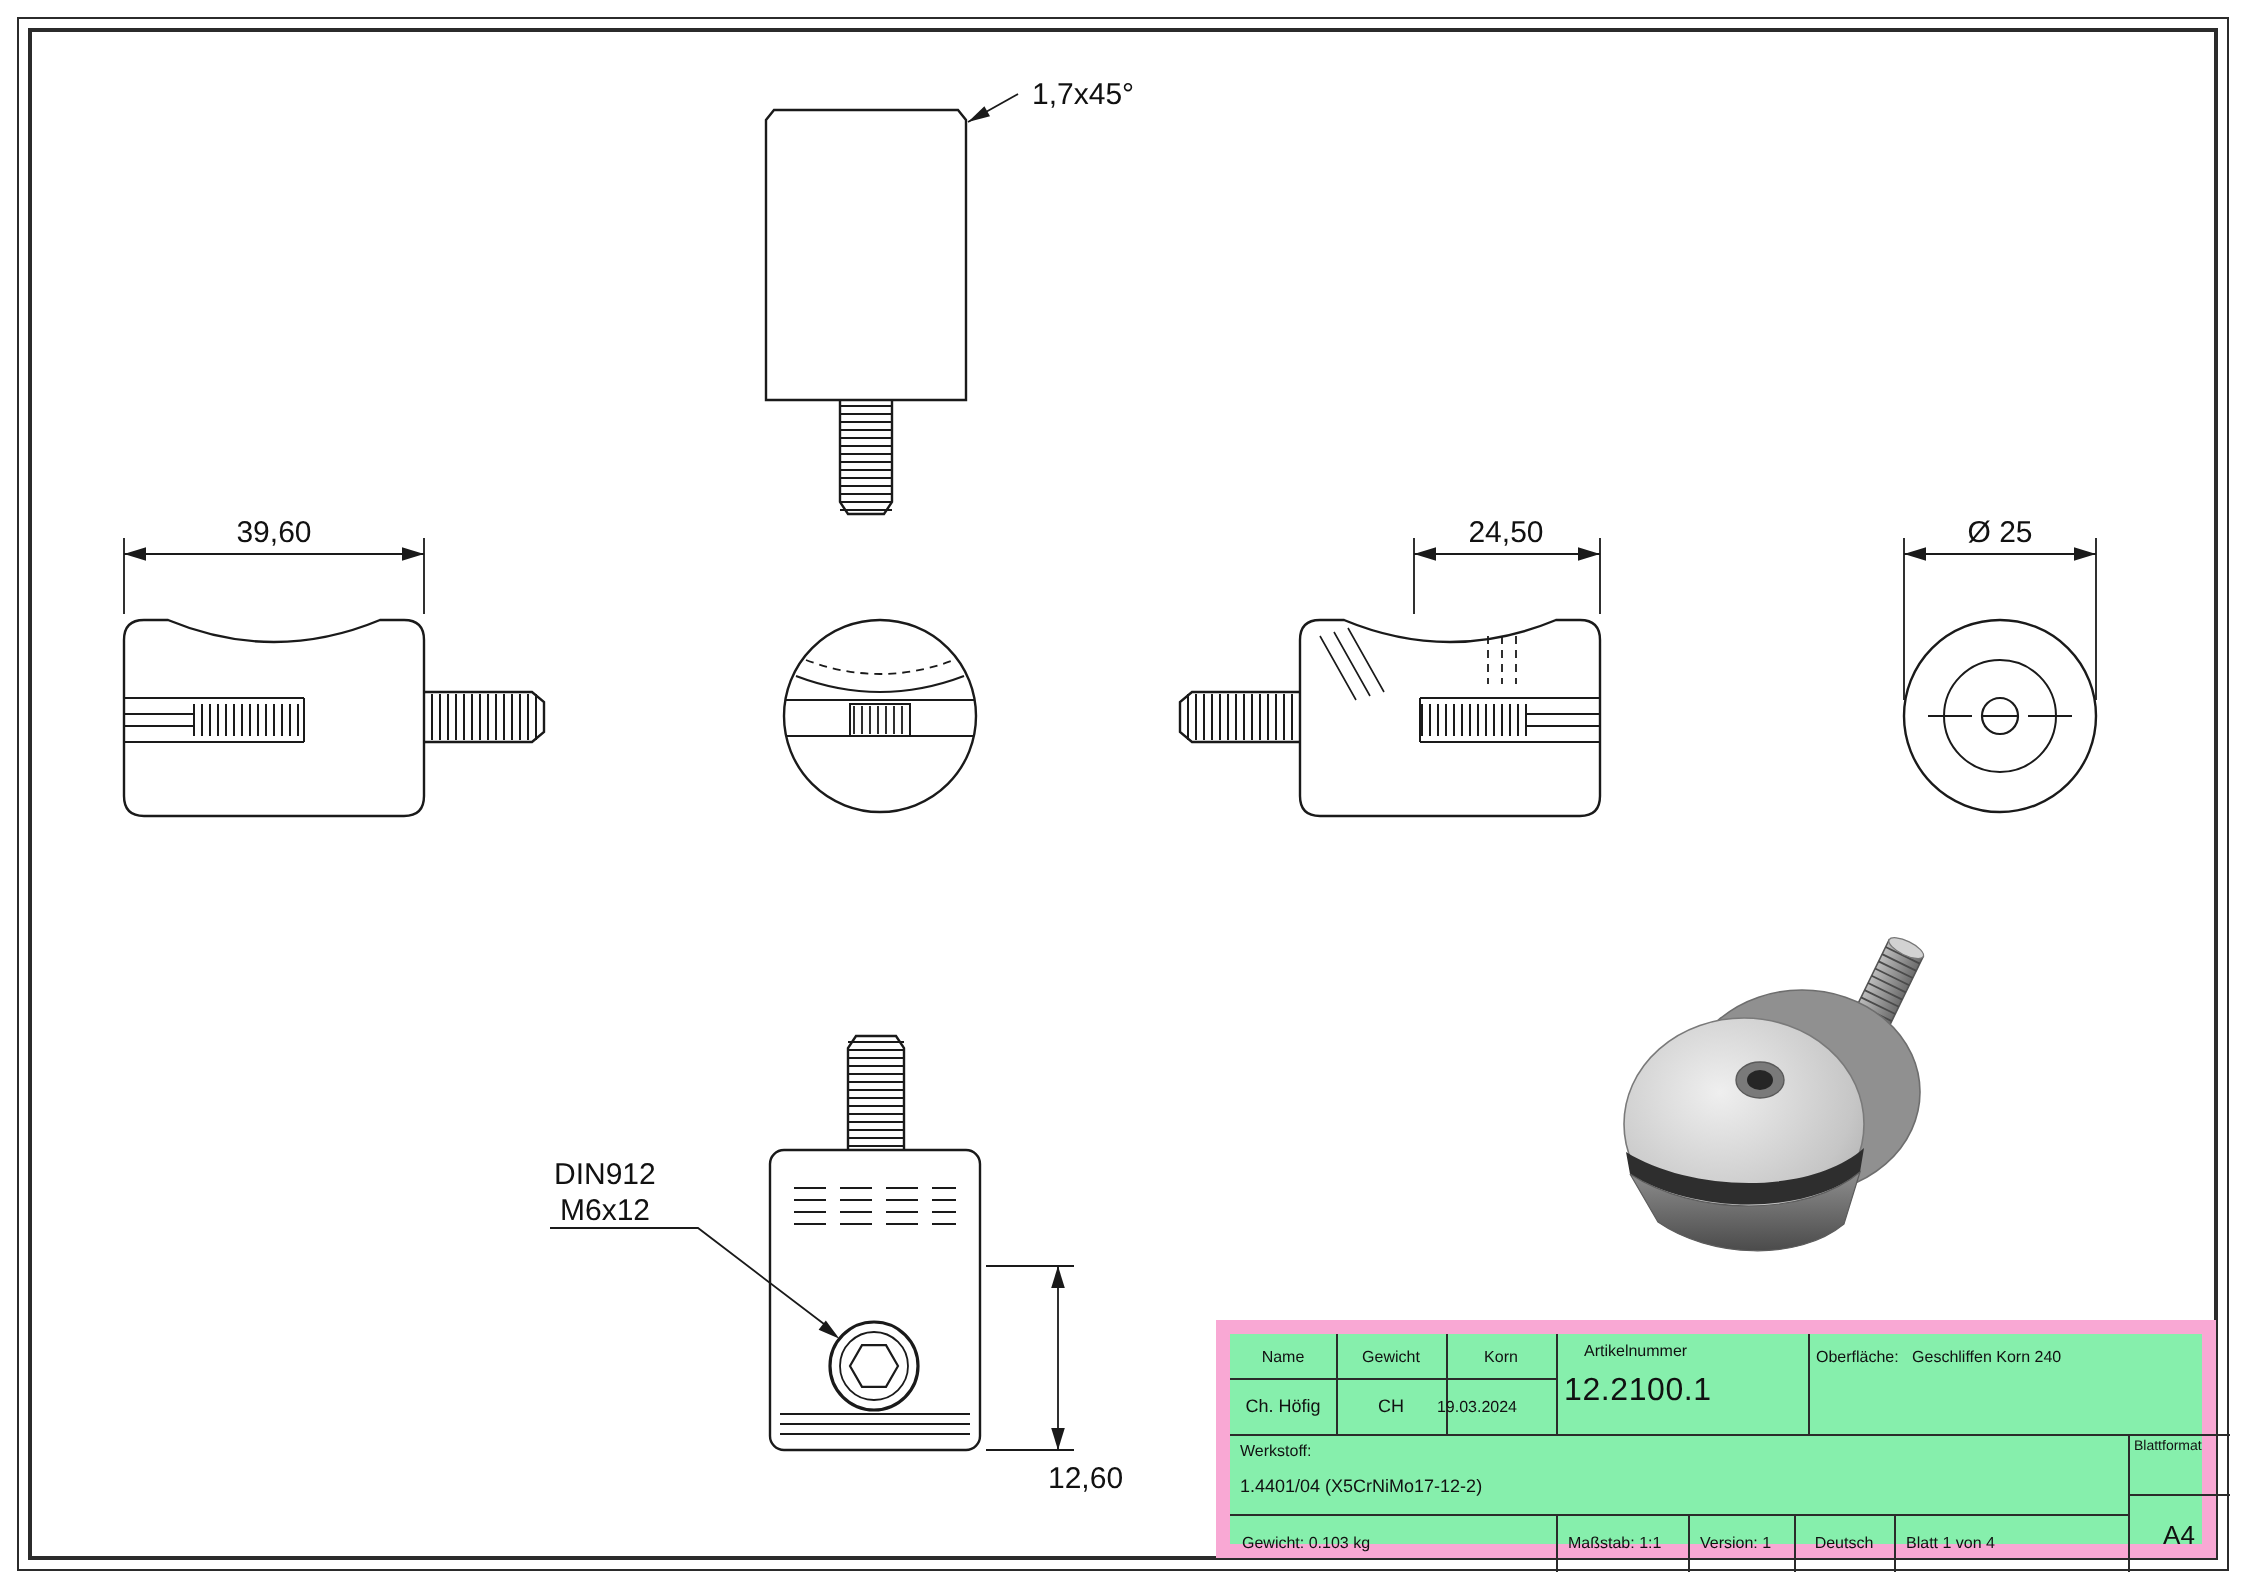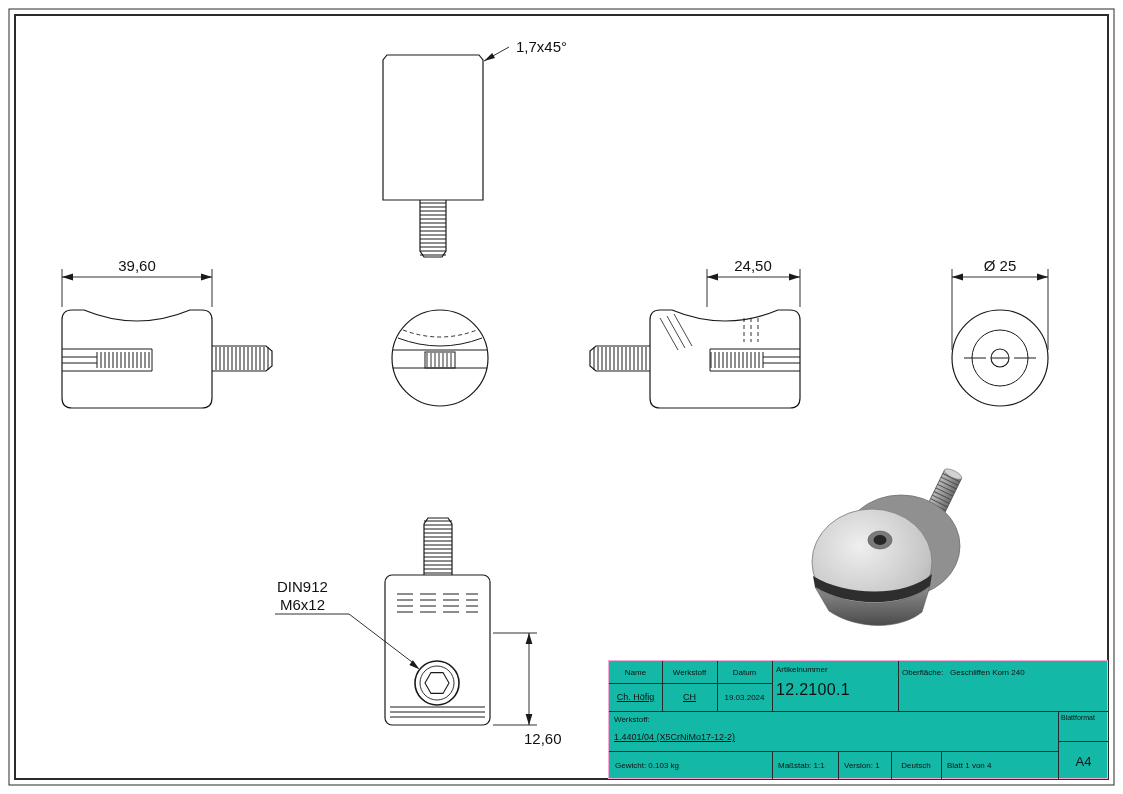--- a/index.html
+++ b/index.html
@@ -1,28 +1,28 @@
 <!DOCTYPE html>
 <html><head>
 <meta charset="utf-8">
 <style>
   html,body{margin:0;padding:0;background:#ffffff;}
   .page{position:relative;width:1123px;height:794px;background:#ffffff;font-family:"Liberation Sans",sans-serif;overflow:hidden;}
   .page svg{position:absolute;left:0;top:0;}
   svg text{font-family:"Liberation Sans",sans-serif;fill:#111;}
   .dim{font-size:15px;}
   
-  .tb{position:absolute;left:608px;top:660px;width:500px;height:119px;border:1px solid #f9a8d4;box-sizing:border-box;background:#14b8a6;}
+  .tb{position:absolute;left:608px;top:660px;width:500px;height:119px;border:7px solid #f9a8d4;box-sizing:border-box;background:#86efac;}
   .tb .hl,.tb .vl{position:absolute;background:#2b2b2b;}
   .tb .hl{height:1px;}
   .tb .vl{width:1px;}
   .tbt{position:absolute;color:#111;white-space:nowrap;}
   .f7{font-size:7px;}
   .f8{font-size:8px;}
-  .f9{font-size:9px;text-decoration:underline;}
+  .f9{font-size:9px;}
   .big{font-size:16px;font-weight:normal;letter-spacing:.3px;}
   .a4{font-size:13px;}
   .ctr{text-align:center;}
 </style>
 </head>
 <body>
 
 <div class="page">
 
 <svg width="1123" height="794" viewBox="0 0 1123 794">
@@ -158,31 +158,31 @@
   <div class="vl" style="left:108px;top:0;height:50px;"></div>
   <div class="vl" style="left:163px;top:0;height:50px;"></div>
   <div class="vl" style="left:289px;top:0;height:50px;"></div>
   <div class="vl" style="left:449px;top:50px;height:69px;"></div>
   <div class="vl" style="left:163px;top:90px;height:29px;"></div>
   <div class="vl" style="left:229px;top:90px;height:29px;"></div>
   <div class="vl" style="left:282px;top:90px;height:29px;"></div>
   <div class="vl" style="left:332px;top:90px;height:29px;"></div>
 
   <div class="tbt f8 ctr" style="left:0;top:7px;width:53px;">Name</div>
-  <div class="tbt f8 ctr" style="left:53px;top:7px;width:55px;">Werkstoff</div>
-  <div class="tbt f8 ctr" style="left:108px;top:7px;width:55px;">Datum</div>
-  <div class="tbt f8" style="left:167px;top:4px;">Artikelnummer</div>
+  <div class="tbt f8 ctr" style="left:53px;top:7px;width:55px;">Gewicht</div>
+  <div class="tbt f8 ctr" style="left:108px;top:7px;width:55px;">Korn</div>
+  <div class="tbt f8" style="left:177px;top:4px;">Artikelnummer</div>
   <div class="tbt f8" style="left:293px;top:7px;">
     <span>Oberfläche:</span>&nbsp;&nbsp;
     <span>Geschliffen Korn 240</span>
   </div>
 
   <div class="tbt f9 ctr" style="left:0;top:31px;width:53px;">Ch. Höfig</div>
   <div class="tbt f9 ctr" style="left:53px;top:31px;width:55px;">CH</div>
-  <div class="tbt f8 ctr" style="left:108px;top:32px;width:55px;">19.03.2024</div>
+  <div class="tbt f8 ctr" style="left:96px;top:32px;width:55px;">19.03.2024</div>
   <div class="tbt big" style="left:167px;top:20px;">12.2100.1</div>
 
   <div class="tbt f8" style="left:5px;top:54px;">Werkstoff:</div>
   <div class="tbt f9" style="left:5px;top:71px;">1.4401/04 (X5CrNiMo17-12-2)</div>
 
   <div class="tbt f7" style="left:452px;top:53px;">Blattformat</div>
   <div class="tbt a4 ctr" style="left:449px;top:93px;width:51px;">A4</div>
 
   <div class="tbt f8" style="left:6px;top:100px;text-align:center;">Gewicht: 0.103 kg</div>
   <div class="tbt f8" style="left:169px;top:100px;">Maßstab: 1:1</div>

